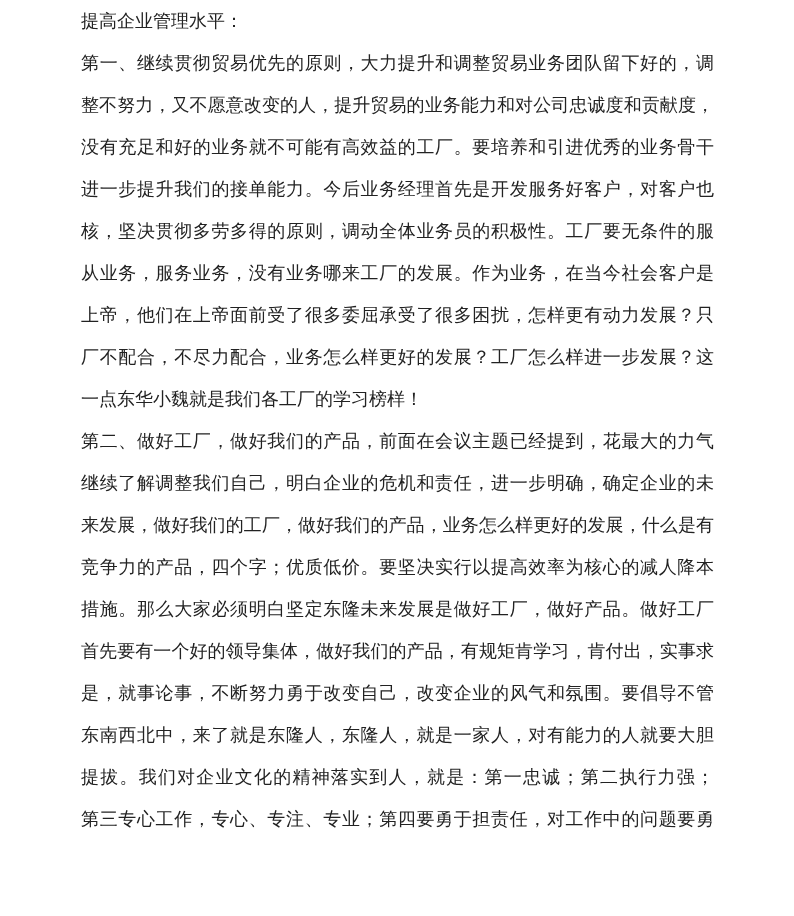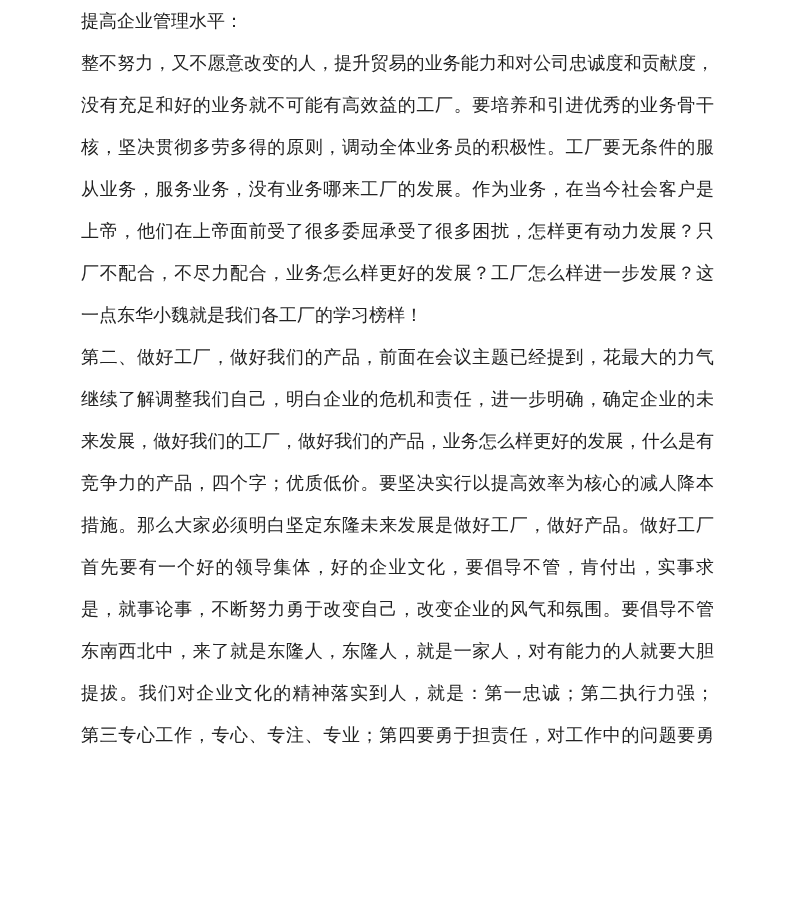--- a/index.html
+++ b/index.html
@@ -45,34 +45,36 @@
 </style>
 </head>
 <body>
 
 <div class="page">
   <div class="content" id="doc-content">
       <div class="paragraph">
         <div class="line line-end">提高企业管理水平：</div>
       </div>
       <div class="paragraph">
+        <div class="line">第一、继续贯彻贸易优先的原则，大力提升和调整贸易业务团队留下好的，调</div>
         <div class="line">整不努力，又不愿意改变的人，提升贸易的业务能力和对公司忠诚度和贡献度，</div>
         <div class="line">没有充足和好的业务就不可能有高效益的工厂。要培养和引进优秀的业务骨干</div>
+        <div class="line">进一步提升我们的接单能力。今后业务经理首先是开发服务好客户，对客户也</div>
         <div class="line">核，坚决贯彻多劳多得的原则，调动全体业务员的积极性。工厂要无条件的服</div>
         <div class="line">从业务，服务业务，没有业务哪来工厂的发展。作为业务，在当今社会客户是</div>
         <div class="line">上帝，他们在上帝面前受了很多委屈承受了很多困扰，怎样更有动力发展？只</div>
         <div class="line">厂不配合，不尽力配合，业务怎么样更好的发展？工厂怎么样进一步发展？这</div>
         <div class="line line-end">一点东华小魏就是我们各工厂的学习榜样！</div>
       </div>
       <div class="paragraph">
         <div class="line">第二、做好工厂，做好我们的产品，前面在会议主题已经提到，花最大的力气</div>
         <div class="line">继续了解调整我们自己，明白企业的危机和责任，进一步明确，确定企业的未</div>
         <div class="line">来发展，做好我们的工厂，做好我们的产品，业务怎么样更好的发展，什么是有</div>
         <div class="line">竞争力的产品，四个字；优质低价。要坚决实行以提高效率为核心的减人降本</div>
         <div class="line">措施。那么大家必须明白坚定东隆未来发展是做好工厂，做好产品。做好工厂</div>
-        <div class="line">首先要有一个好的领导集体，好的企业文化，要倡导不管，肯付出，实事求</div>
+        <div class="line">首先要有一个好的领导集体，做好我们的产品，有规矩肯学习，肯付出，实事求</div>
         <div class="line">是，就事论事，不断努力勇于改变自己，改变企业的风气和氛围。要倡导不管</div>
         <div class="line">东南西北中，来了就是东隆人，东隆人，就是一家人，对有能力的人就要大胆</div>
         <div class="line">提拔。我们对企业文化的精神落实到人，就是：第一忠诚；第二执行力强；</div>
         <div class="line">第三专心工作，专心、专注、专业；第四要勇于担责任，对工作中的问题要勇</div>
       </div>
     </div>
 </div>
 
 </body></html>

